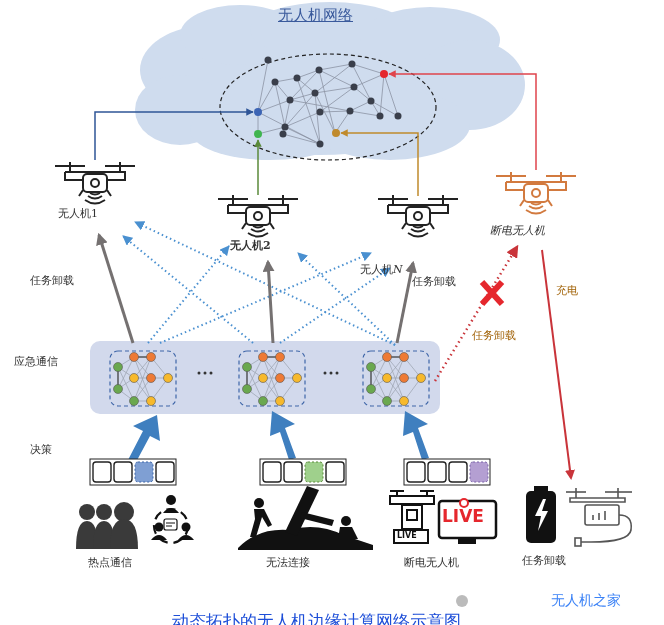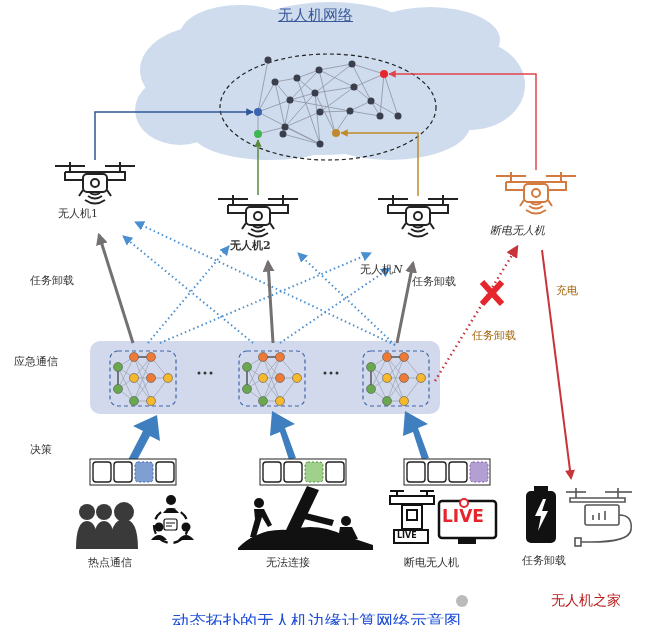--- a/index.html
+++ b/index.html
@@ -3,21 +3,21 @@
 <meta charset="utf-8">
 <style>
   html, body { margin:0; padding:0; background:#ffffff; }
   body { width:664px; height:625px; position:relative; overflow:hidden;
          font-family:"DejaVu Serif", "Liberation Serif", serif; }
   #canvas { position:absolute; left:0; top:0; width:664px; height:625px; }
   .lbl { position:absolute; white-space:nowrap; color:#333; font-size:11px; line-height:1; }
   .lbl-cloud { color:#3a5a9c; font-size:15px; }
   .lbl-red { color:#a16207; }
   .lbl-caption { font-size:17px; color:#1d4ed8;margin-top:20px; }
-  .lbl-wm { font-family:"DejaVu Sans", sans-serif; color:#b91c1c; font-size:14px; }
+  .lbl-wm { font-family:"DejaVu Sans", sans-serif; color:#3b82f6; font-size:14px; }
 </style>
 </head>
 <body>
 
 <svg id="canvas" viewBox="0 0 664 625" xmlns="http://www.w3.org/2000/svg">
   <defs>
     <marker id="mk-blue" viewBox="0 0 10 10" refX="9" refY="5" markerWidth="5" markerHeight="5" orient="auto">
         <path d="M0,0 L10,5 L0,10 z" fill="#4a90d0"></path>
       </marker>
     <marker id="mk-gray" viewBox="0 0 10 10" refX="8" refY="5" markerWidth="4" markerHeight="4" orient="auto">

